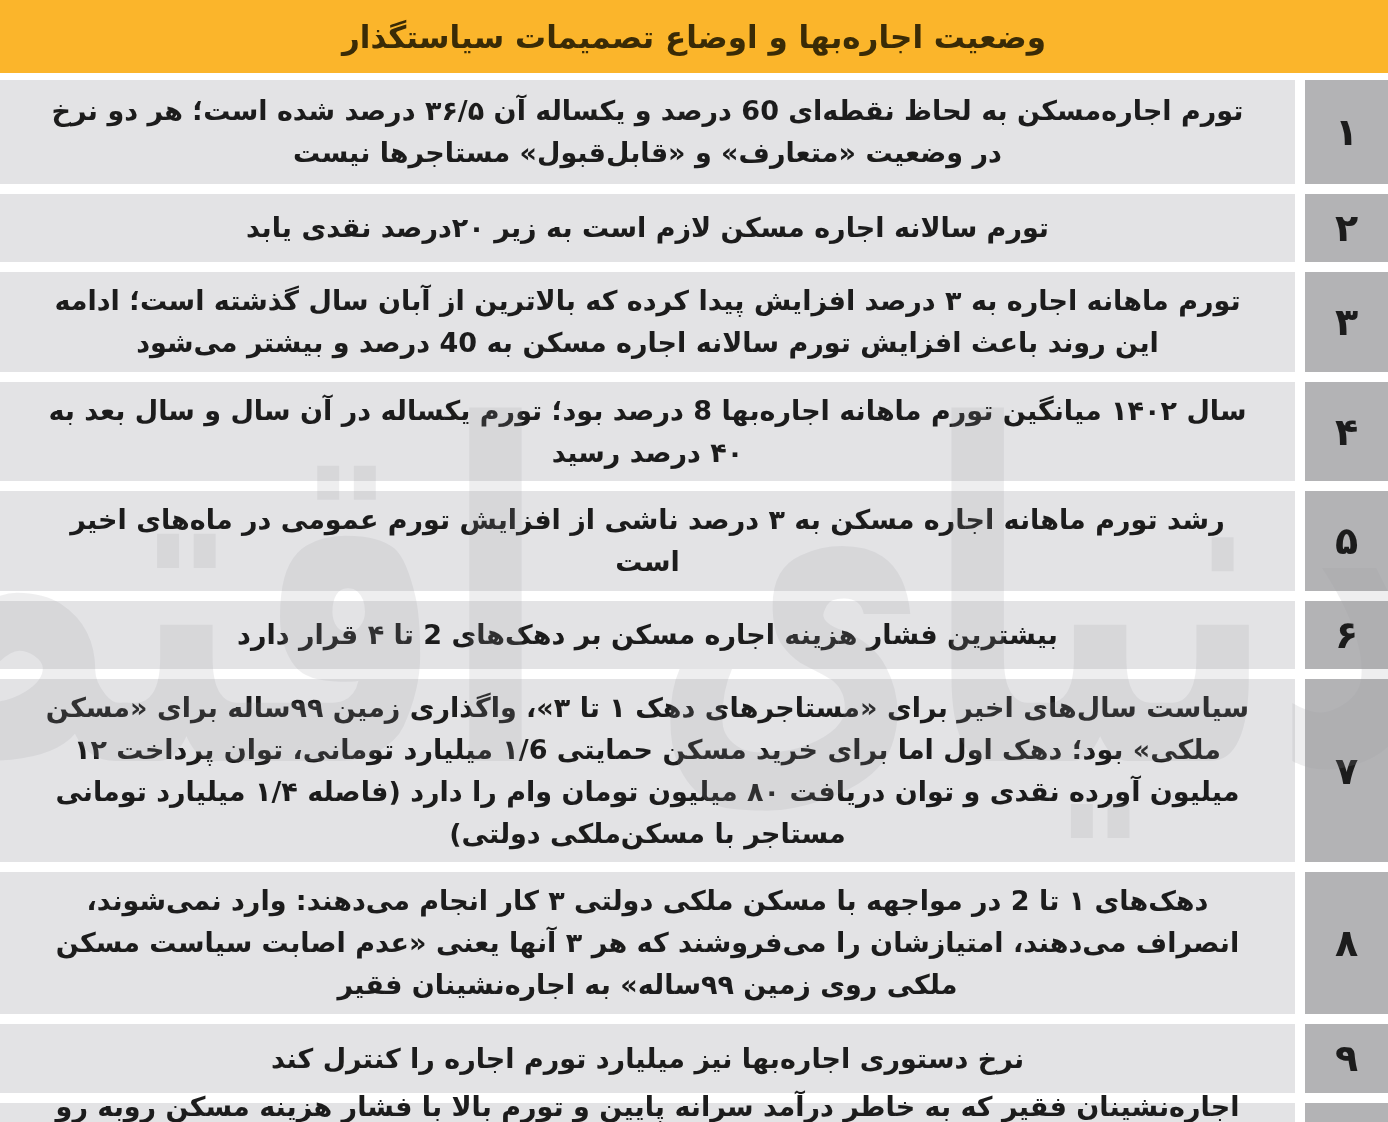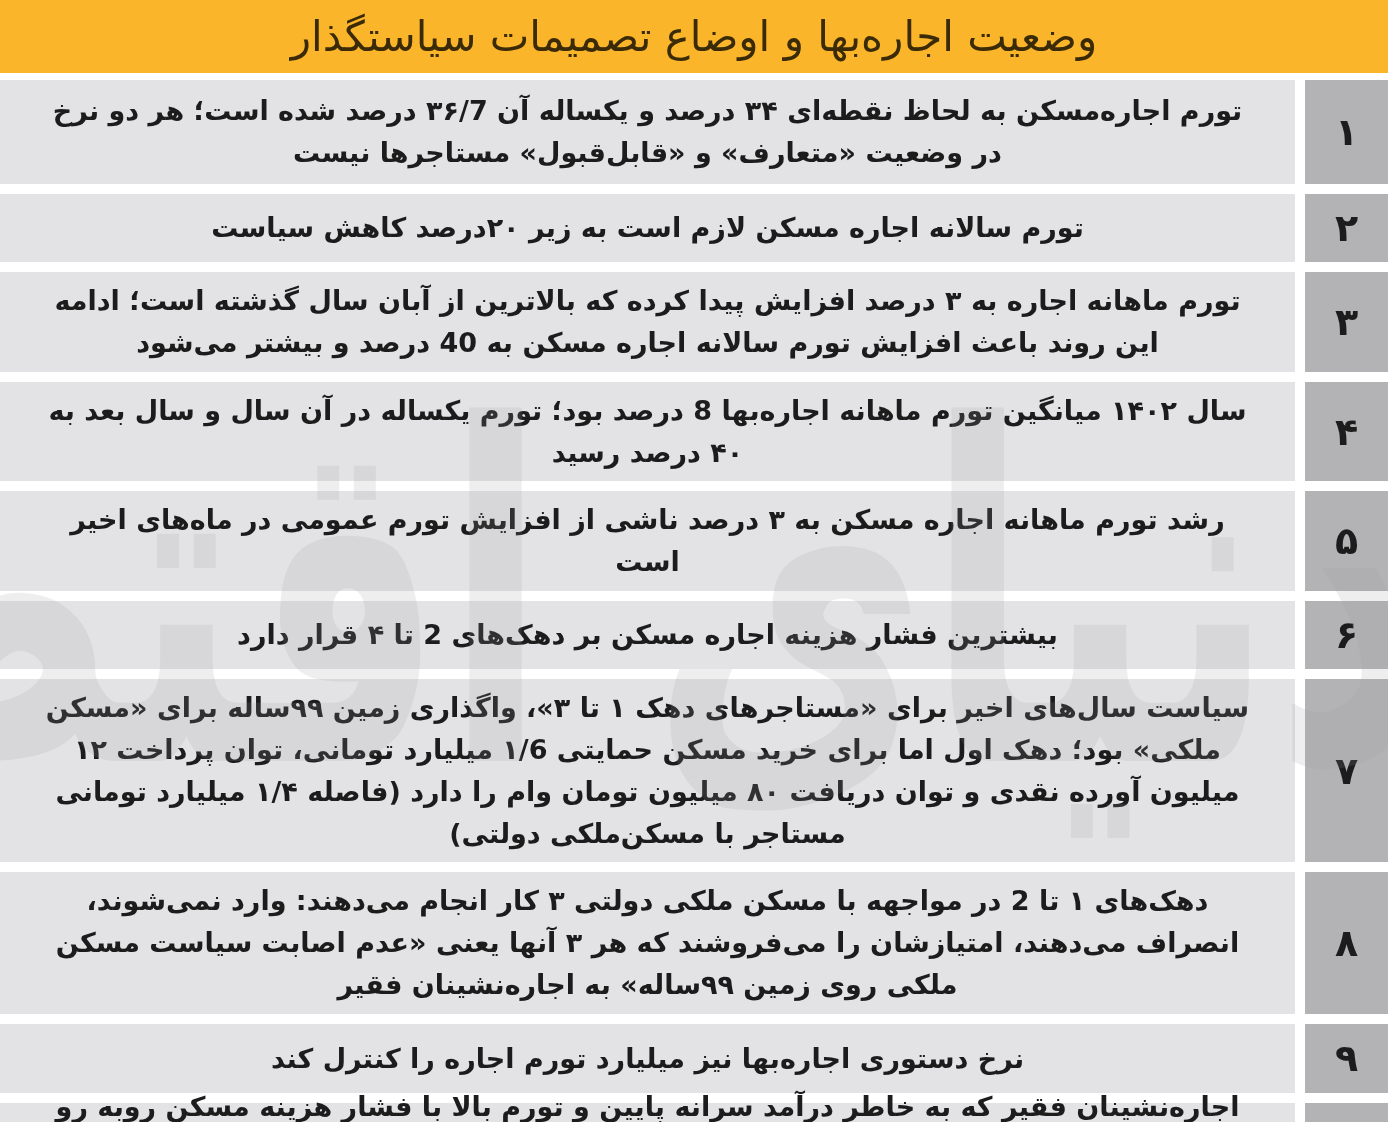--- a/index.html
+++ b/index.html
@@ -23,22 +23,22 @@
     direction:rtl;
   }
   .header{
     height:73px;
     background:var(--header-bg);
     display:flex;
     align-items:center;
     justify-content:center;
   }
   .header-title{
-    font-size:42px;
-    font-weight:normal;
+    font-size:31px;
+    font-weight:bold;
     color:var(--header-text);
     letter-spacing:0;
   }
   .rows{
     margin-top:7px;
     height:1042px;
     display:flex;
     flex-direction:column;
     gap:10px;
   }
@@ -104,26 +104,26 @@
 <div class="page">
 
   <div class="header">
     <div class="header-title">وضعیت اجاره‌بها و اوضاع تصمیمات سیاستگذار</div>
   </div>
 
   <div class="rows">
 
     <div class="row">
       <div class="row-num">۱</div>
-      <div class="row-text">تورم اجاره‌مسکن به لحاظ نقطه‌ای ۳۴ درصد و یکساله آن ۳۶/7 درصد شده است؛ هر دو نرخ در وضعیت «متعارف» و «قابل‌قبول» مستاجرها نیست</div>
+      <div class="row-text">تورم اجاره‌مسکن به لحاظ نقطه‌ای 60 درصد و یکساله آن ۳۶/۵ درصد شده است؛ هر دو نرخ در وضعیت «متعارف» و «قابل‌قبول» مستاجرها نیست</div>
     </div>
 
     <div class="row">
       <div class="row-num">۲</div>
-      <div class="row-text">تورم سالانه اجاره مسکن لازم است به زیر ۲۰درصد کاهش سیاست</div>
+      <div class="row-text">تورم سالانه اجاره مسکن لازم است به زیر ۲۰درصد نقدی یابد</div>
     </div>
 
     <div class="row">
       <div class="row-num">۳</div>
       <div class="row-text">تورم ماهانه اجاره به ۳ درصد افزایش پیدا کرده که بالاترین از آبان سال گذشته است؛ ادامه این روند باعث افزایش تورم سالانه اجاره مسکن به 40 درصد و بیشتر می‌شود</div>
     </div>
 
     <div class="row">
       <div class="row-num">۴</div>
       <div class="row-text">سال ۱۴۰۲ میانگین تورم ماهانه اجاره‌بها 8 درصد بود؛ تورم یکساله در آن سال و سال بعد به ۴۰ درصد رسید</div>

